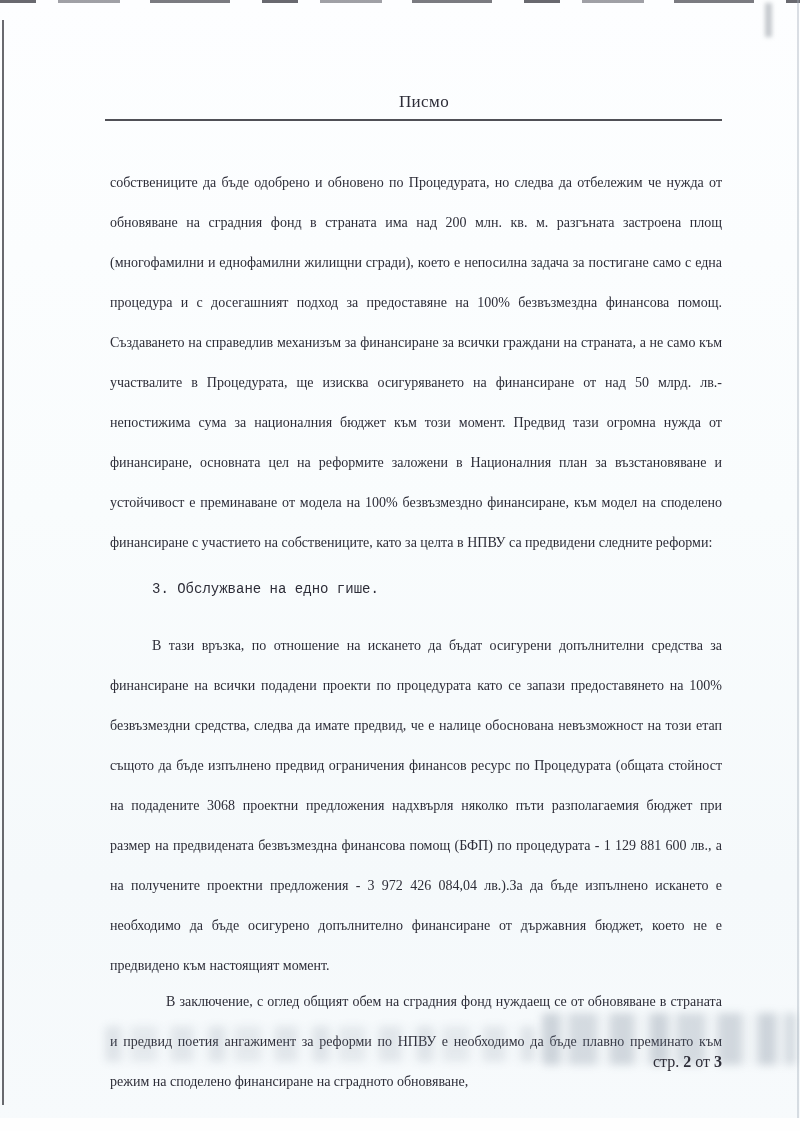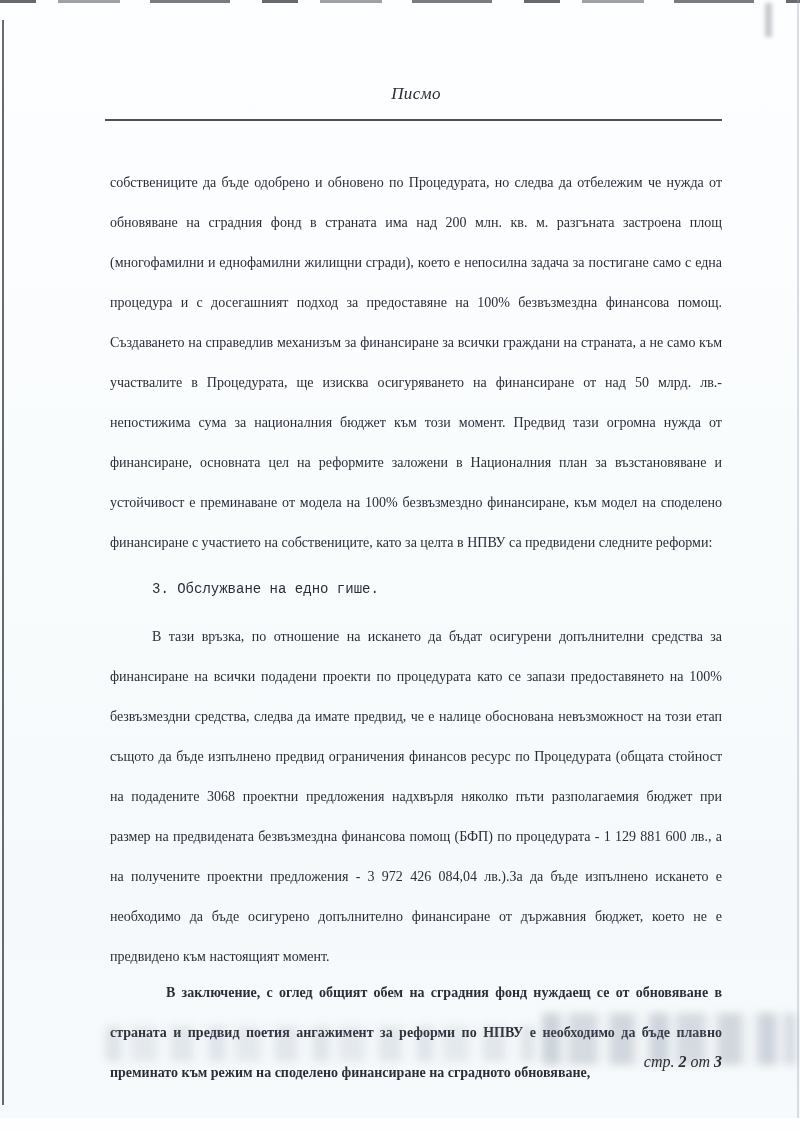--- a/index.html
+++ b/index.html
@@ -61,42 +61,42 @@
     background:
       repeating-linear-gradient(90deg,
       rgba(110,125,142,.55) 0 18px, rgba(110,125,142,.10) 18px 27px,
       rgba(110,125,142,.45) 27px 55px, rgba(110,125,142,.08) 55px 68px,
       rgba(110,125,142,.50) 68px 92px, rgba(110,125,142,.08) 92px 108px);
     opacity: .55;
   }
   
   .doc-title {
     position: absolute; left: 110px; top: 84px; width: 612px;
-    margin: 0; text-align: center;
-    font-size: 17px; font-weight: 400; letter-spacing: .4px; font-style: italic;
+    margin: 8px; text-align: center;
+    font-size: 17px; font-weight: 400; letter-spacing: .4px;
   }
   .title-rule {
     position: absolute; left: 105px; top: 119px; width: 617px; height: 2px;
     background: #505056;
   }
   .body-text {
     position: absolute; left: 110px; top: 163px; width: 612px;
     font-size: 14px; line-height: 40px; text-align: justify;
   }
   .body-text p { margin: 0; }
   p.para-intro { text-indent: 0; }
   p.list-item { text-indent: 42px; }
   p.li-1 { margin-top: 5px; }
   p.li-2 { margin-top: 14px; }
   p.li-3 { margin-top: 6px; font-family: Liberation Mono, monospace; }
-  p.para-response { text-indent: 42px; margin-top: 8px; }
-  p.para-conclusion { text-indent: 56px; margin-top: -4px; font-weight: bold; }
+  p.para-response { text-indent: 42px; margin-top: 17px; }
+  p.para-conclusion { text-indent: 56px; margin-top: -4px; }
   .page-footer {
     position: absolute; left: 110px; top: 1053px; width: 612px;
-    text-align: right; font-size: 16px; font-style: italic;
+    text-align: right; font-size: 16px;
   }
   .page-footer b { font-weight: 700; }
 </style>
 </head>
 <body>
 
 <div class="scan-page">
 
   <div class="edge-top"></div>
   <div class="edge-left"></div>

